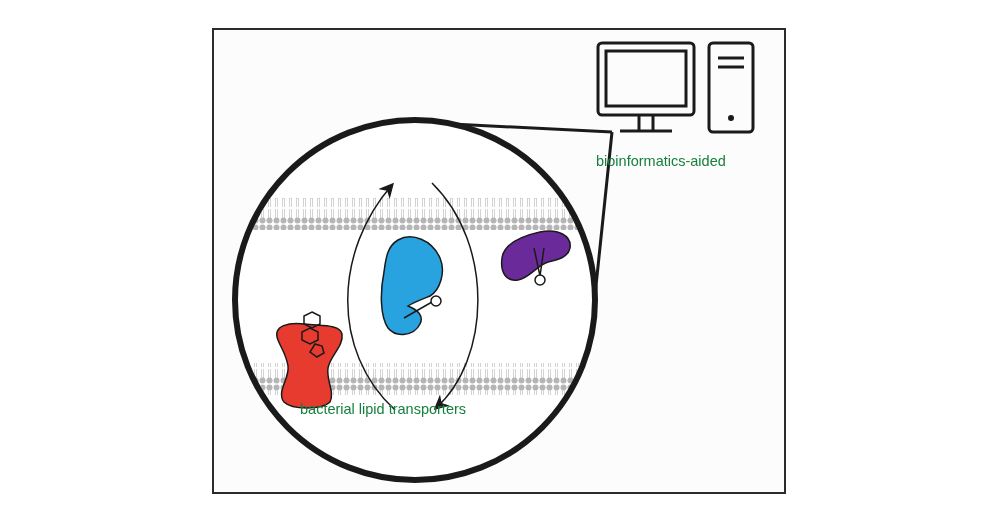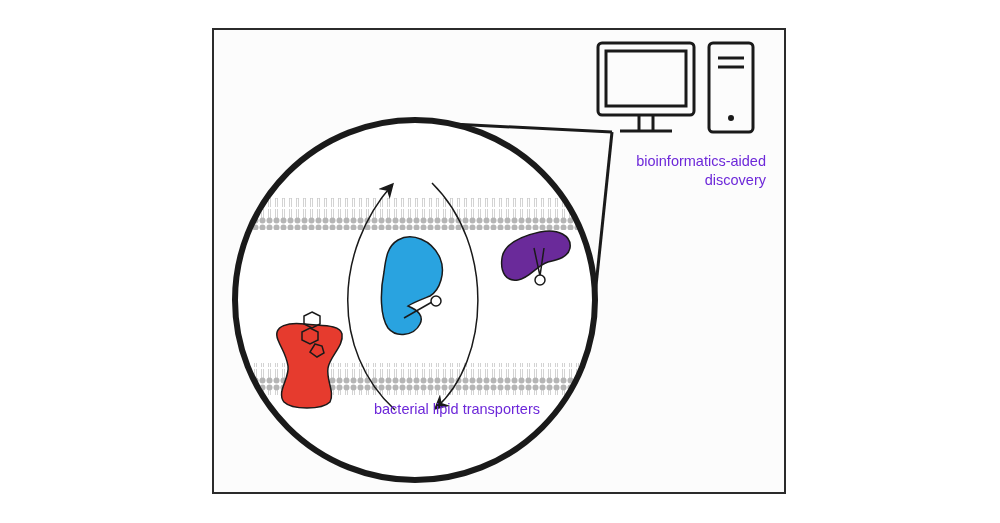--- a/index.html
+++ b/index.html
@@ -4,21 +4,21 @@
 <style>
   html, body { margin: 0; padding: 0; background: #ffffff; }
   body { width: 1000px; height: 523px; position: relative; overflow: hidden; }
   .frame {
     position: absolute; left: 212px; top: 28px; width: 574px; height: 466px;
     border: 2px solid #2b2b2b; box-sizing: border-box; background: #fcfcfc;
   }
   svg { position: absolute; left: 0; top: 0; }
   .label {
     position: absolute; font-family: "Liberation Sans", sans-serif;
-    color: #6d28d9; text-align: right; font-size: 14.5px; line-height: 19px;
+    color: #15803d; text-align: left; font-size: 14.5px; line-height: 19px;
   }
   .label-bio { left: 596px; top: 152px; width: 170px; }
   .label-bact { left: 300px; top: 400px; width: 240px; }
 </style>
 </head>
 <body>
 
 <div class="frame"></div>
 
 <svg width="1000" height="523" viewBox="0 0 1000 523">
@@ -79,18 +79,17 @@
   <g fill="none" stroke="#1a1a1a" stroke-width="3">
     <rect x="709" y="43" width="44" height="89" rx="4"></rect>
     <line x1="718" y1="58" x2="744" y2="58"></line>
     <line x1="718" y1="67" x2="744" y2="67"></line>
     <circle cx="731" cy="118" r="1.5" fill="#1a1a1a"></circle>
   </g>
 </svg>
 
 <div class="label label-bio">
   <div>bioinformatics-aided</div>
-  <div>discovery</div>
 </div>
 
 <div class="label label-bact">
   <div>bacterial lipid transporters</div>
 </div>
 
 </body></html>

